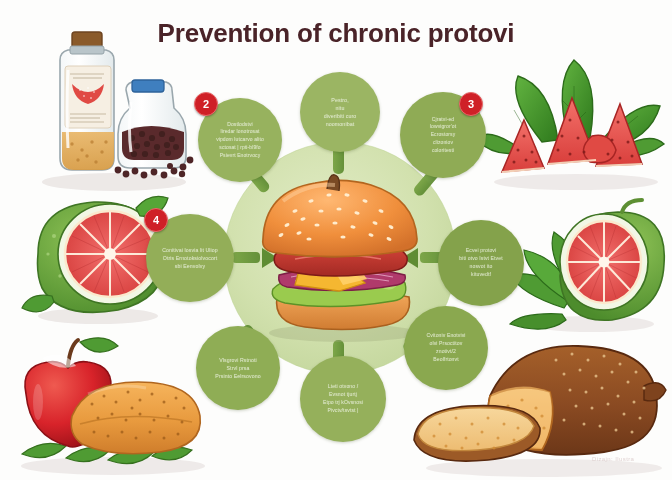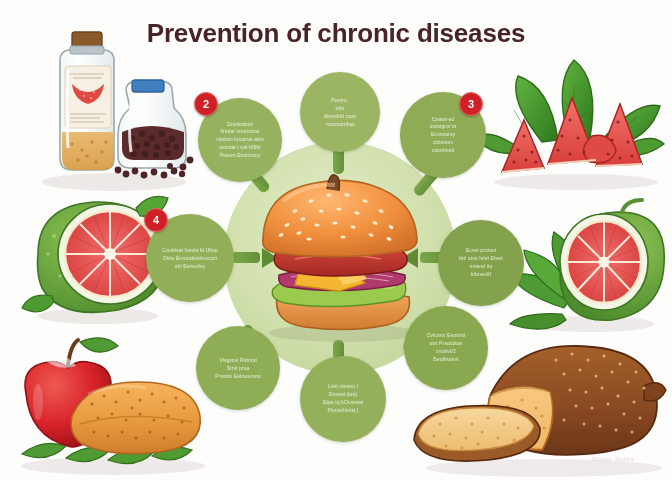--- a/index.html
+++ b/index.html
@@ -656,17 +656,17 @@
 Prsinto Eelrsovono</span>
   </div>
 
   <div class="bubble" style="left:300px;top:356px;width:86px;height:86px;background:#95b05b;">
     <span class="btxt" style="font-size: 5.1px;">Lteti otvono /
 Evsnot tjurtj
 Etpo trj kOvsnosi
 Pivctv/tsvtst |</span>
   </div>
 
-  <div class="title">Prevention of chronic diseases</div>
+  <div class="title">Prevention of chronic protovi</div>
 
   <div class="watermark" style="left:592px;top:456px;">Dizajn: Ilustra</div>
 
 </div>
 
 </body></html>

